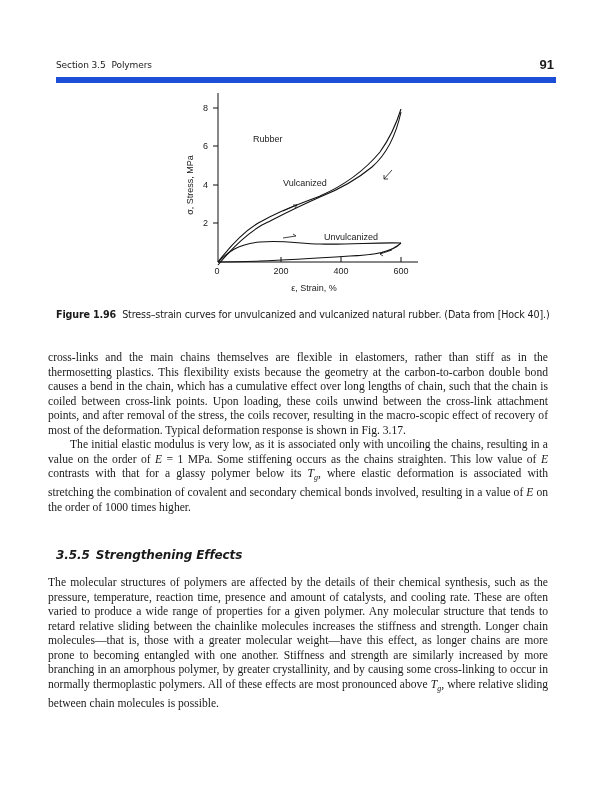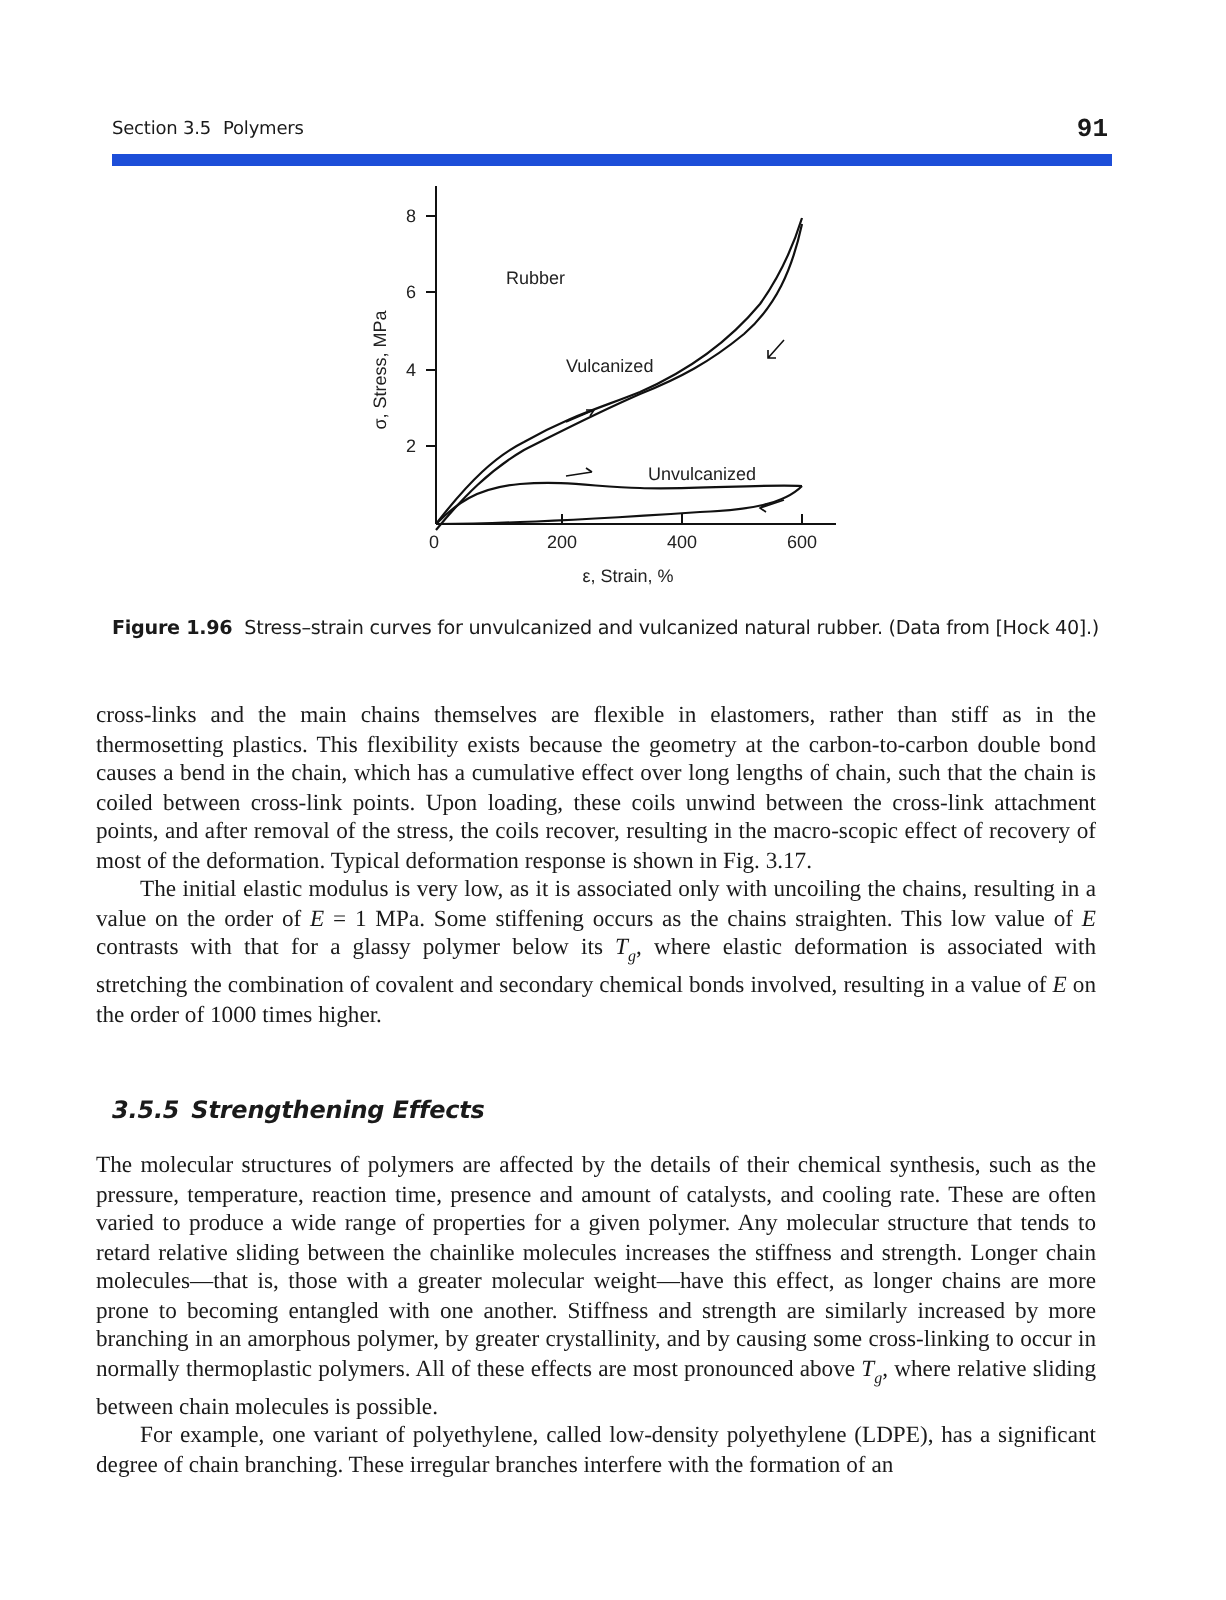--- a/index.html
+++ b/index.html
@@ -1,20 +1,20 @@
 <!DOCTYPE html>
 <html><head>
 <meta charset="utf-8">
 <style>
   html, body { margin: 0; padding: 0; background: #ffffff; }
   body { width: 613px; height: 800px; position: relative; overflow: hidden; color: #1a1a1a; }
   .header { position: absolute; left: 56px; top: 57px; width: 500px; height: 20px; border-bottom: 6px solid #1d4ed8; }
   .header .section { position: absolute; left: 0; top: 3px; font-family: "DejaVu Sans", sans-serif; font-size: 9px; letter-spacing: -0.1px; }
   .header .section .sep { display: inline-block; width: 6px; }
-  .header .pagenum { position: absolute; right: 2px; top: 0px; font-family: Liberation Mono, monospace; font-size: 13px; font-weight: bold; }
+  .header .pagenum { position: absolute; right: 2px; top: 0px; font-family: Liberation Sans, sans-serif; font-size: 13px; font-weight: bold; }
   .figure { position: absolute; left: 0; top: 0; width: 613px; height: 300px; }
   .figure svg { position: absolute; left: 0; top: 0; }
   .caption { position: absolute; left: 56px; top: 308px; width: 500px; font-family: "DejaVu Sans", sans-serif; font-size: 9.6px; line-height: 14px; letter-spacing: -0.15px; }
   .caption .label { font-weight: bold; margin-right: 6px; }
   .body { position: absolute; left: 48px; width: 500px; font-family: "Liberation Serif", serif; font-size: 11.6px; line-height: 14.55px; text-align: justify; color: #1a1a1a; }
   .body p { margin: 0; }
   .body p.indent { text-indent: 22px; }
   .body i { font-style: italic; }
   .subhead { position: absolute; left: 56px; top: 548px; font-family: "DejaVu Sans", sans-serif; font-size: 12px; font-weight: bold; letter-spacing: -0.1px; font-style: italic; }
   .subhead .num { margin-right: 6px; }
@@ -78,14 +78,13 @@
   <p>cross-links and the main chains themselves are flexible in elastomers, rather than stiff as in the thermosetting plastics. This flexibility exists because the geometry at the carbon-to-carbon double bond causes a bend in the chain, which has a cumulative effect over long lengths of chain, such that the chain is coiled between cross-link points. Upon loading, these coils unwind between the cross-link attachment points, and after removal of the stress, the coils recover, resulting in the macro-scopic effect of recovery of most of the deformation. Typical deformation response is shown in Fig. 3.17.</p>
   <p class="indent"><span>The initial elastic modulus is very low, as it is associated only with uncoiling the chains, resulting in a value on the order of </span><i>E</i><span> = 1 MPa. Some stiffening occurs as the chains straighten. This low value of </span><i>E</i><span> contrasts with that for a glassy polymer below its </span><i><span>T</span><sub style="font-size:8px">g</sub></i><span>, where elastic deformation is associated with stretching the combination of covalent and secondary chemical bonds involved, resulting in a value of </span><i>E</i><span> on the order of 1000 times higher.</span></p>
 </div>
 
 <div class="subhead">
   <span class="num">3.5.5</span><span>Strengthening Effects</span>
 </div>
 
 <div class="body" style="top:576px;">
   <p><span>The molecular structures of polymers are affected by the details of their chemical synthesis, such as the pressure, temperature, reaction time, presence and amount of catalysts, and cooling rate. These are often varied to produce a wide range of properties for a given polymer. Any molecular structure that tends to retard relative sliding between the chainlike molecules increases the stiffness and strength. Longer chain molecules—that is, those with a greater molecular weight—have this effect, as longer chains are more prone to becoming entangled with one another. Stiffness and strength are similarly increased by more branching in an amorphous polymer, by greater crystallinity, and by causing some cross-linking to occur in normally thermoplastic polymers. All of these effects are most pronounced above </span><i><span>T</span><sub style="font-size:8px">g</sub></i><span>, where relative sliding between chain molecules is possible.</span></p>
-  <p class="indent">For example, one variant of polyethylene, called low-density polyethylene (LDPE), has a significant degree of chain branching. These irregular branches interfere with the formation of an</p>
 </div>
 
 </body></html>

